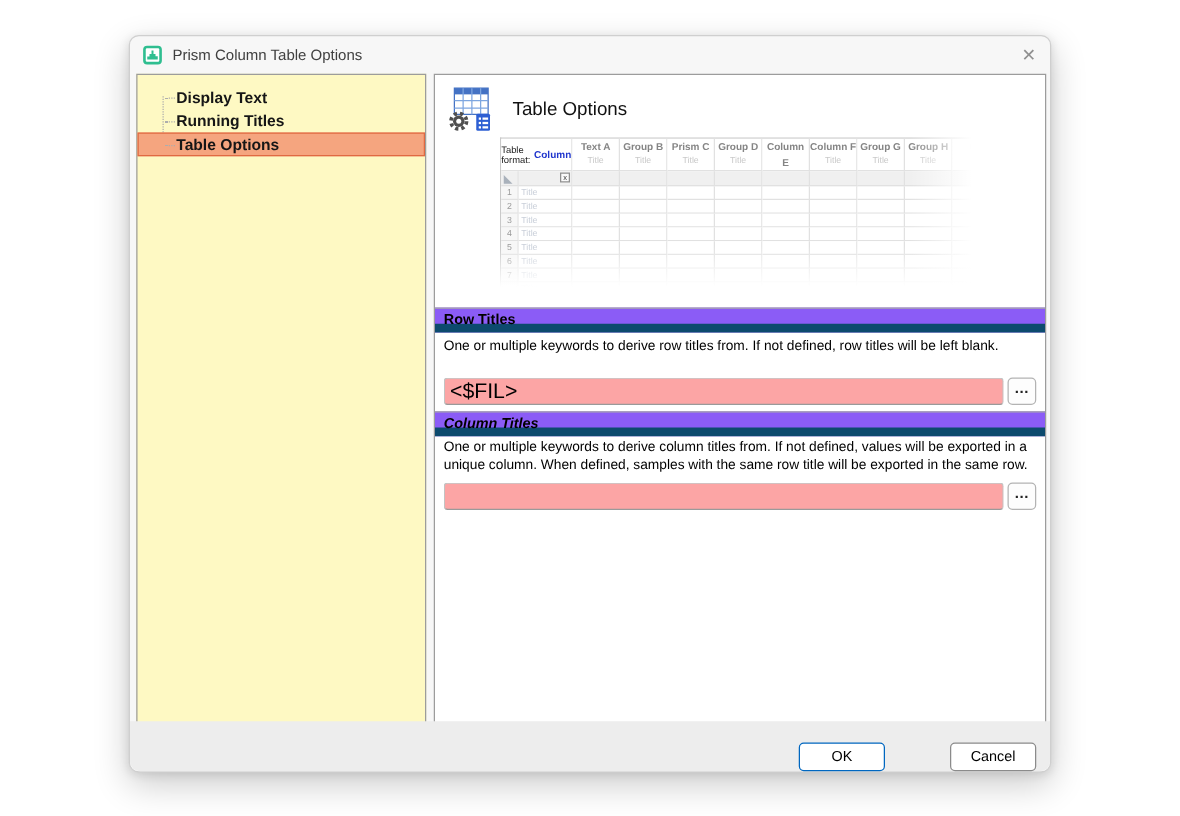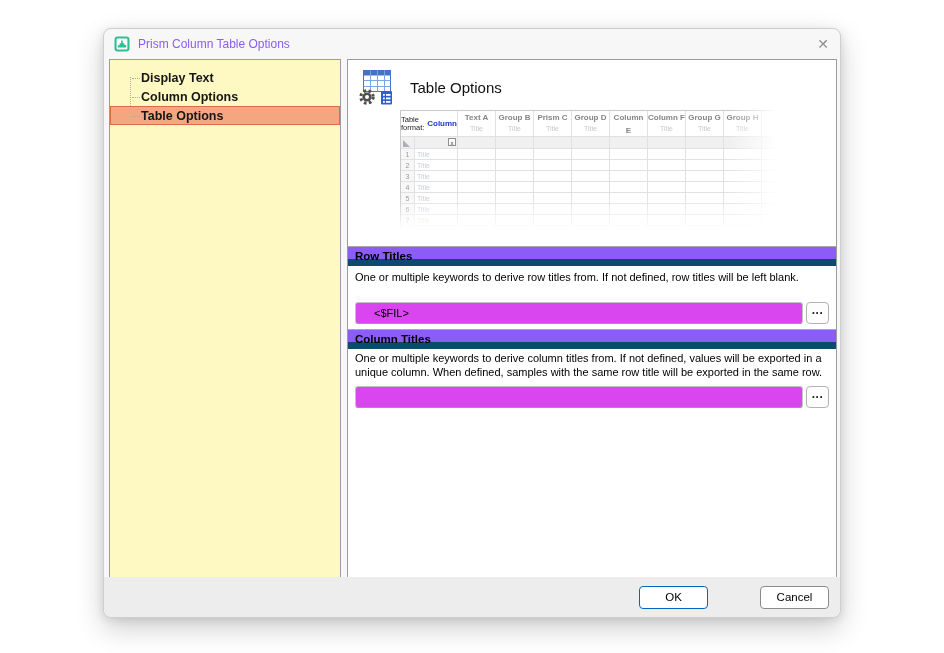--- a/index.html
+++ b/index.html
@@ -10,21 +10,21 @@
     -webkit-font-smoothing:antialiased;
   }
   
   .dialog{
     position:absolute;left:103px;top:28px;width:738px;height:590px;
     background:#f7f7f7;border:1px solid #cfcfcf;border-radius:8px;
     box-shadow:0 10px 28px rgba(0,0,0,.20),0 2px 8px rgba(0,0,0,.10);
     box-sizing:border-box;
   }
   .titlebar{height:30px;display:flex;align-items:center;padding-left:10px;}
-  .titlebar .app-title{margin-left:8px;font-size:12px;color:#8b5cf6;}
+  .titlebar .app-title{margin-left:8px;font-size:12px;color:#404040;}
   .close-btn{margin-left:auto;width:34px;height:30px;display:grid;place-items:center;
     color:#8f8f8f;font-size:14px;cursor:pointer;border-top-right-radius:8px;}
 
   
   .left-panel{
     position:absolute;left:5px;top:30px;width:232px;height:520px;
     background:#fef9c3;border:1px solid #9c9c9c;box-sizing:border-box;
   }
   .tree{position:relative;padding-top:8px;}
   .tree-vline{position:absolute;left:20px;top:17px;height:39px;width:0;
@@ -71,38 +71,38 @@
   .pv-fade-right{position:absolute;top:-2px;right:-8px;width:80px;height:105%;
     background:linear-gradient(to right,rgba(255,255,255,0),#fff 62%);pointer-events:none;}
   .pv-fade-bottom{position:absolute;left:-2px;bottom:-5px;width:103%;height:45px;
     background:linear-gradient(to bottom,rgba(255,255,255,0),#fff 72%);pointer-events:none;}
 
   
   .section-band{position:absolute;left:0;width:100%;height:20px;background:#8b5cf6;
     border-top:1px solid #a9a9a9;border-bottom:7px solid #0c4a6e;box-sizing:border-box;
     font-size:11.5px;font-weight:700;color:#000;padding-left:7px;line-height:18px;}
   .band-row{top:186px;}
-  .band-col{top:269px;}
+  .band-col{top:269px;font-style:italic;}
   .desc{position:absolute;left:7px;right:7px;font-size:11px;color:#000;}
   .desc-row{top:211px;white-space:nowrap;}
   .desc-col{top:292px;height:28px;overflow:hidden;line-height:13.5px;}
   .input-row{position:absolute;left:7px;right:7px;height:22px;display:flex;gap:3px;}
   .input-row-rowtitles{top:242px;}
   .input-row-coltitles{top:326px;}
   .kw-input{flex:1;border:1px solid #c3c3c3;border-bottom-color:#9a9a9a;border-radius:3px;
-    padding:0 18px;font-size:11px;color:#000;background:#d946ef;outline:none;
+    padding:0 4px;font-size:17px;color:#000;background:#fca5a5;outline:none;
     font-family:"Liberation Sans","DejaVu Sans",sans-serif;}
   .browse-btn{width:23px;border:1px solid #b3b3b3;border-radius:4px;background:#fdfdfd;
     display:grid;place-items:center;cursor:pointer;box-sizing:border-box;}
   .browse-btn span{font-weight:700;font-size:12px;letter-spacing:.5px;color:#222;
     transform:translateY(-3px);}
 
   
   .footer{position:absolute;left:0;right:0;bottom:0;height:40px;background:#ededed;
-    border-radius:0 0 8px 8px;display:flex;align-items:center;justify-content:flex-end;
+    border-radius:0 0 8px 8px;display:flex;align-items:flex-end;justify-content:flex-end;
     gap:10px;padding-right:11px;box-sizing:border-box;}
   .btn{height:23px;min-width:69px;border-radius:4px;background:#fff;font-size:11.5px;
     color:#000;display:grid;place-items:center;padding:0 12px;cursor:pointer;
     box-sizing:border-box;font-family:"Liberation Sans","DejaVu Sans",sans-serif;}
   .btn-ok{border:1px solid #0067c0;}
   .btn-cancel{border:1px solid #8b8b8b;margin-left:42px;}
 </style>
 </head>
 <body>
 
@@ -117,21 +117,21 @@
       </svg>
     </span>
     <span class="app-title">Prism Column Table Options</span>
     <span class="close-btn">✕</span>
   </div>
 
   <div class="left-panel">
     <div class="tree">
       <div class="tree-vline"></div>
     <div class="tree-item"><span class="tree-stub"></span><span>Display Text</span></div>
-        <div class="tree-item"><span class="tree-stub"></span><span>Column Options</span></div>
+        <div class="tree-item"><span class="tree-stub"></span><span>Running Titles</span></div>
         <div class="tree-item selected"><span class="tree-stub"></span><span>Table Options</span></div>
       </div>
   </div>
 
   <div class="right-panel">
 
     <div class="panel-header">
       <span style="display:grid;place-items:center;">
         <svg width="38" height="38" viewBox="0 0 38 38">
           <rect x="5.5" y="2.5" width="27" height="21" fill="#ffffff" stroke="#4472c4"></rect>

